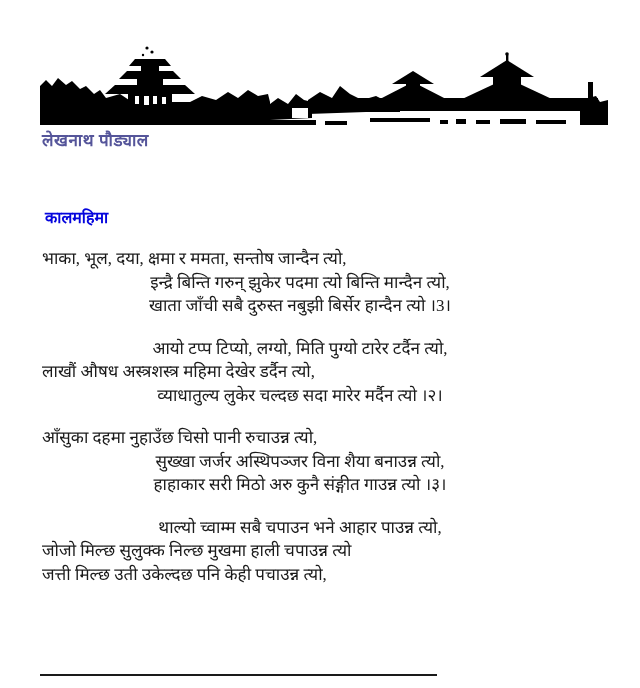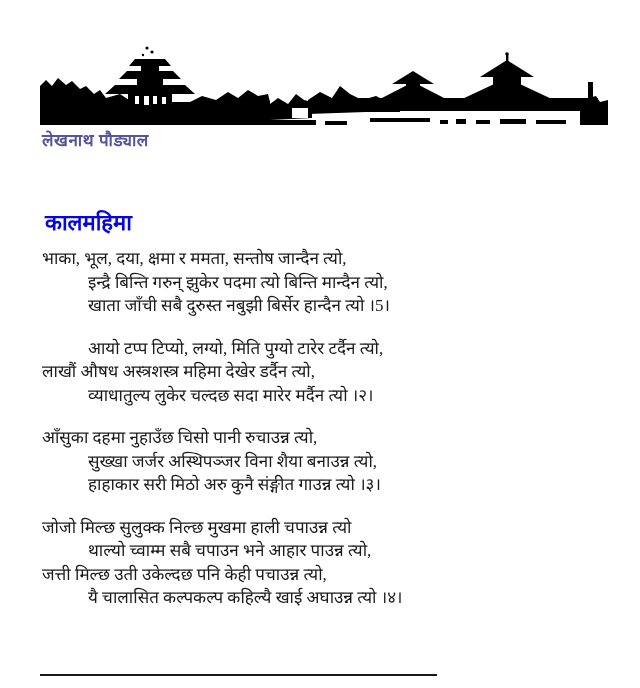--- a/index.html
+++ b/index.html
@@ -9,29 +9,29 @@
     position:relative;overflow:hidden;
   }
   .page{position:absolute;inset:0;width:630px;height:688px;background:#fff;}
   .banner{position:absolute;left:40px;top:42px;width:568px;height:83px;}
   .author{
     position:absolute;left:42px;top:128px;
     font-size:17px;font-weight:bold;color:#55559a;letter-spacing:.5px;
   }
   .title{
     position:absolute;left:45px;top:206px;
-    font-size:22px;font-weight:bold;color:#0505dd;
+    font-size:16px;font-weight:bold;color:#0505dd;
   }
   .poem{
     position:absolute;left:42px;top:247px;width:470px;
     font-size:17px;line-height:23.5px;color:#1a1a1a;
   }
   .stanza{margin:0 0 19px 0;font-family:Liberation Serif, serif;}
   .line{white-space:nowrap;}
-  .line.indent{padding-left:46px;}
+  .line.indent{padding-left:46px;text-align:center;}
   .divider{
     position:absolute;left:40px;top:674px;width:397px;height:2px;
     background:#1a1a1a;border:none;
   }
 </style>
 </head>
 <body>
 
 <div class="page">
 
@@ -97,39 +97,38 @@
 
   <div class="author">लेखनाथ पौड्याल</div>
 
   <div class="title">कालमहिमा</div>
 
   <div class="poem">
 
     <div class="stanza">
       <div class="line">भाका, भूल, दया, क्षमा र ममता, सन्तोष जान्दैन त्यो,</div>
       <div class="line indent">इन्द्रै बिन्ति गरुन् झुकेर पदमा त्यो बिन्ति मान्दैन त्यो,</div>
-      <div class="line indent">खाता जाँची सबै दुरुस्त नबुझी बिर्सेर हान्दैन त्यो ।5।</div>
+      <div class="line indent">खाता जाँची सबै दुरुस्त नबुझी बिर्सेर हान्दैन त्यो ।3।</div>
     </div>
 
     <div class="stanza">
       <div class="line indent">आयो टप्प टिप्यो, लग्यो, मिति पुग्यो टारेर टर्दैन त्यो,</div>
       <div class="line">लाखौं औषध अस्त्रशस्त्र महिमा देखेर डर्दैन त्यो,</div>
       <div class="line indent">व्याधातुल्य लुकेर चल्दछ सदा मारेर मर्दैन त्यो ।२।</div>
     </div>
 
     <div class="stanza">
       <div class="line">आँसुका दहमा नुहाउँछ चिसो पानी रुचाउन्न त्यो,</div>
       <div class="line indent">सुख्खा जर्जर अस्थिपञ्जर विना शैया बनाउन्न त्यो,</div>
       <div class="line indent">हाहाकार सरी मिठो अरु कुनै संङ्गीत गाउन्न त्यो ।३।</div>
     </div>
 
     <div class="stanza">
+      <div class="line indent">थाल्यो च्वाम्म सबै चपाउन भने आहार पाउन्न त्यो,</div>
       <div class="line">जोजो मिल्छ सुलुक्क निल्छ मुखमा हाली चपाउन्न त्यो</div>
-      <div class="line indent">थाल्यो च्वाम्म सबै चपाउन भने आहार पाउन्न त्यो,</div>
       <div class="line">जत्ती मिल्छ उती उकेल्दछ पनि केही पचाउन्न त्यो,</div>
-      <div class="line indent">यै चालासित कल्पकल्प कहिल्यै खाई अघाउन्न त्यो ।४।</div>
     </div>
 
   </div>
 
   <div class="divider"></div>
 
 </div>
 
 </body></html>

